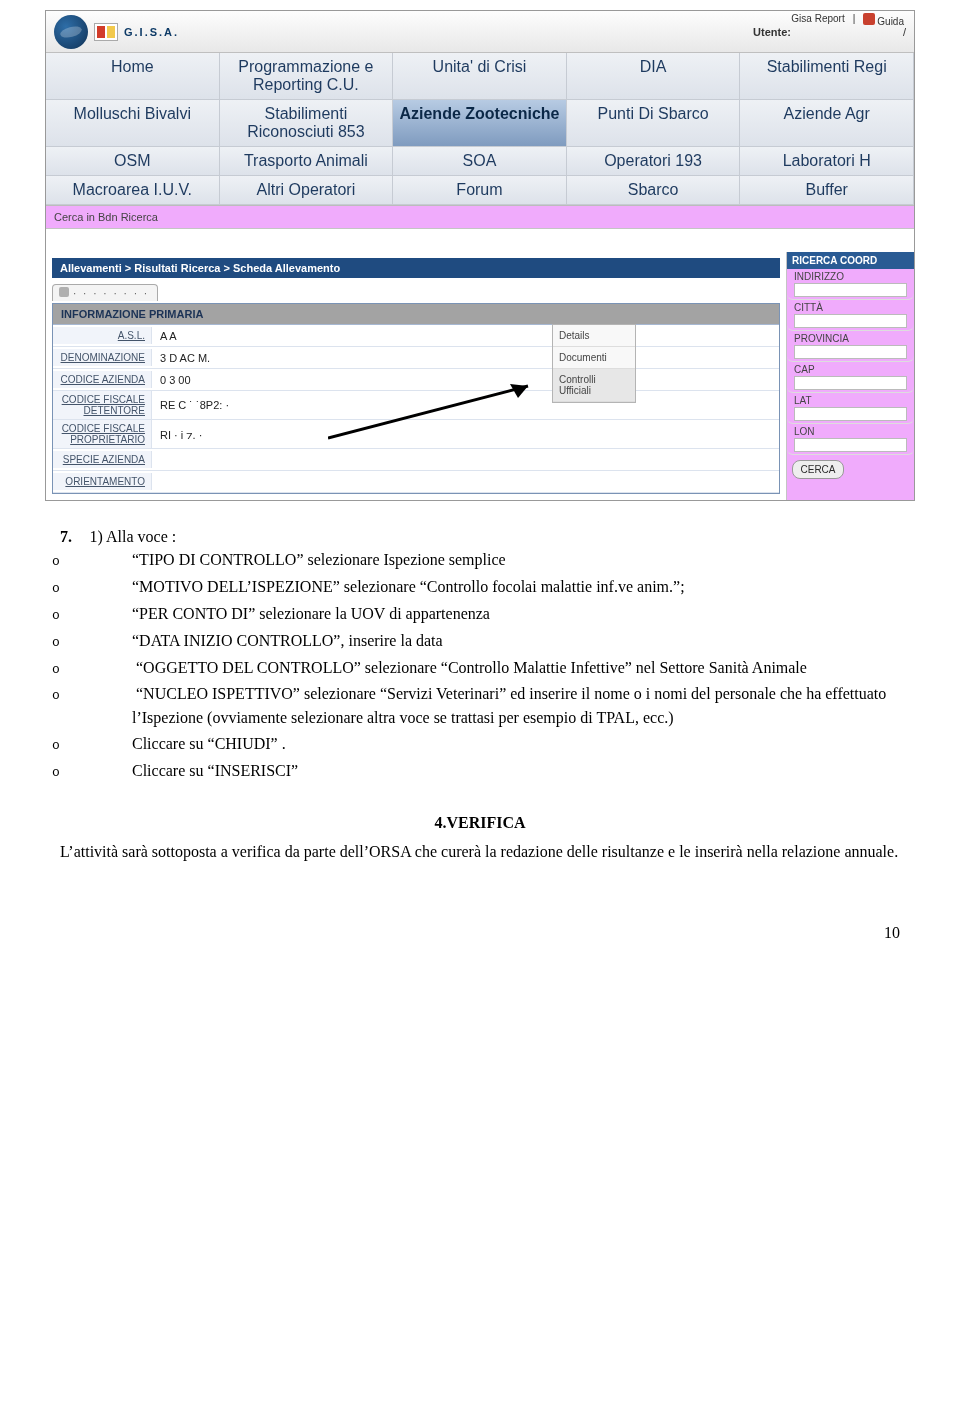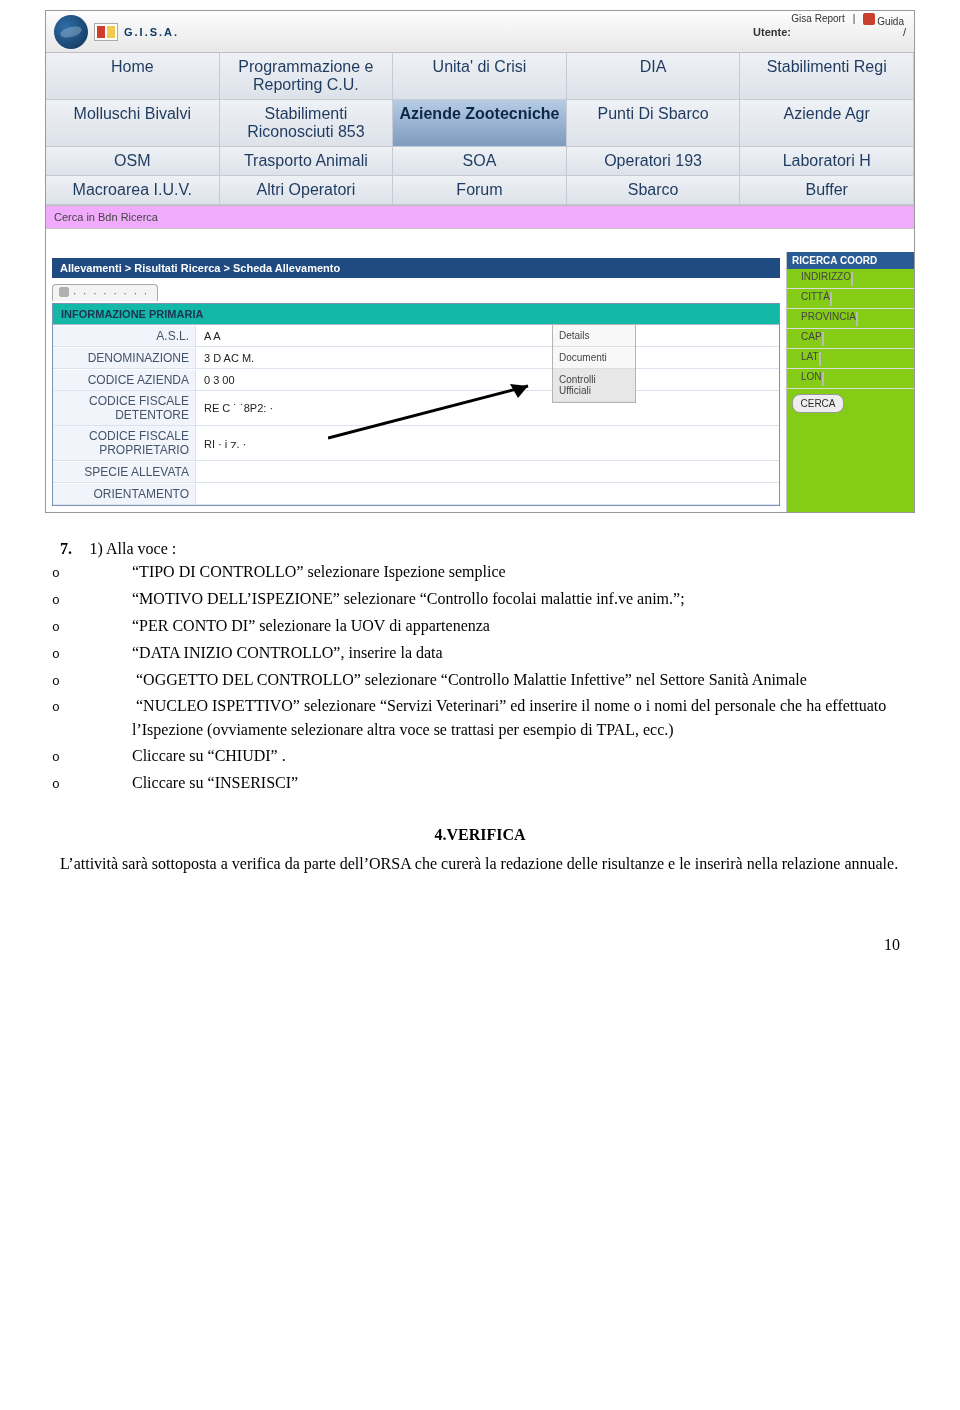--- a/index.html
+++ b/index.html
@@ -147,41 +147,42 @@
   .tab-stub .tiny-ic{
     display:inline-block;width:10px;height:10px;
     background:#b0b0b0;margin-right:4px;border-radius:2px;
   }
 
   .form-panel {
     border:1px solid #7a93b5;
     margin-top:2px;
   }
   .form-panel .hdr{
-    background:#14b8a6;
+    background:#a3a3a3;
     color:#1c3356;
     font-weight:bold;
     font-size:11px;
     padding:4px 8px;
     border-bottom:1px solid #a7b8d2;
   }
   .form-row{
     display:flex;
     border-bottom:1px solid #dce3ee;
     min-height:22px;
     align-items:center;
   }
   .form-row .lbl{
-    width:143px;
+    width:99px;
     text-align:right;
     padding:3px 6px;
-    font-size:12px;
+    font-size:10px;
     color:#44546a;
     background:#f1f4fa;
     border-right:1px solid #dce3ee;
+    text-decoration:underline;
   }
   .form-row .val{
     flex:1;
     padding:3px 8px;
     font-size:11px;
     color:#222;
   }
 
   
   .side-menu {
@@ -201,33 +202,34 @@
     cursor:pointer;
   }
   .side-menu .item.active{
     background:#e7e7e7;
   }
 
   
   .right-panel {
     width:128px;
     border-left:1px solid #c4c4c4;
-    background:#84cc16;
+    background:#f0abfc;
   }
   .right-panel .rp-hdr{
     background:#2a5b94;
     color:#fff;
     font-size:10px;
     font-weight:bold;
     padding:3px 5px;
   }
   .right-panel .rp-row{
-    display:flex; flex-direction:row;
-    padding:2px 14px;
+    display:flex; flex-direction:column;
+    padding:2px 7px;
     border-bottom:1px solid #ddd;
+    border-radius:6px;
   }
   .right-panel .rp-row label{
     font-size:10px; color:#444;
   }
   .right-panel .rp-row .field{
     height:14px;
     background:#fff;
     border:1px solid #bbb;
     margin-top:1px;
   }
@@ -378,21 +380,21 @@
             </div>
             <div class="form-row">
               <div class="lbl">CODICE FISCALE DETENTORE</div>
               <div class="val">RE  C ˙  ˙8P2:     ·</div>
             </div>
             <div class="form-row">
               <div class="lbl">CODICE FISCALE PROPRIETARIO</div>
               <div class="val">RI        ·  i   ⁊.  ·</div>
             </div>
             <div class="form-row">
-              <div class="lbl">SPECIE ALLEVATA</div>
+              <div class="lbl">SPECIE AZIENDA</div>
               <div class="val"></div>
             </div>
             <div class="form-row">
               <div class="lbl">ORIENTAMENTO</div>
               <div class="val"></div>
             </div>
           </div>
       </div>
 
       

